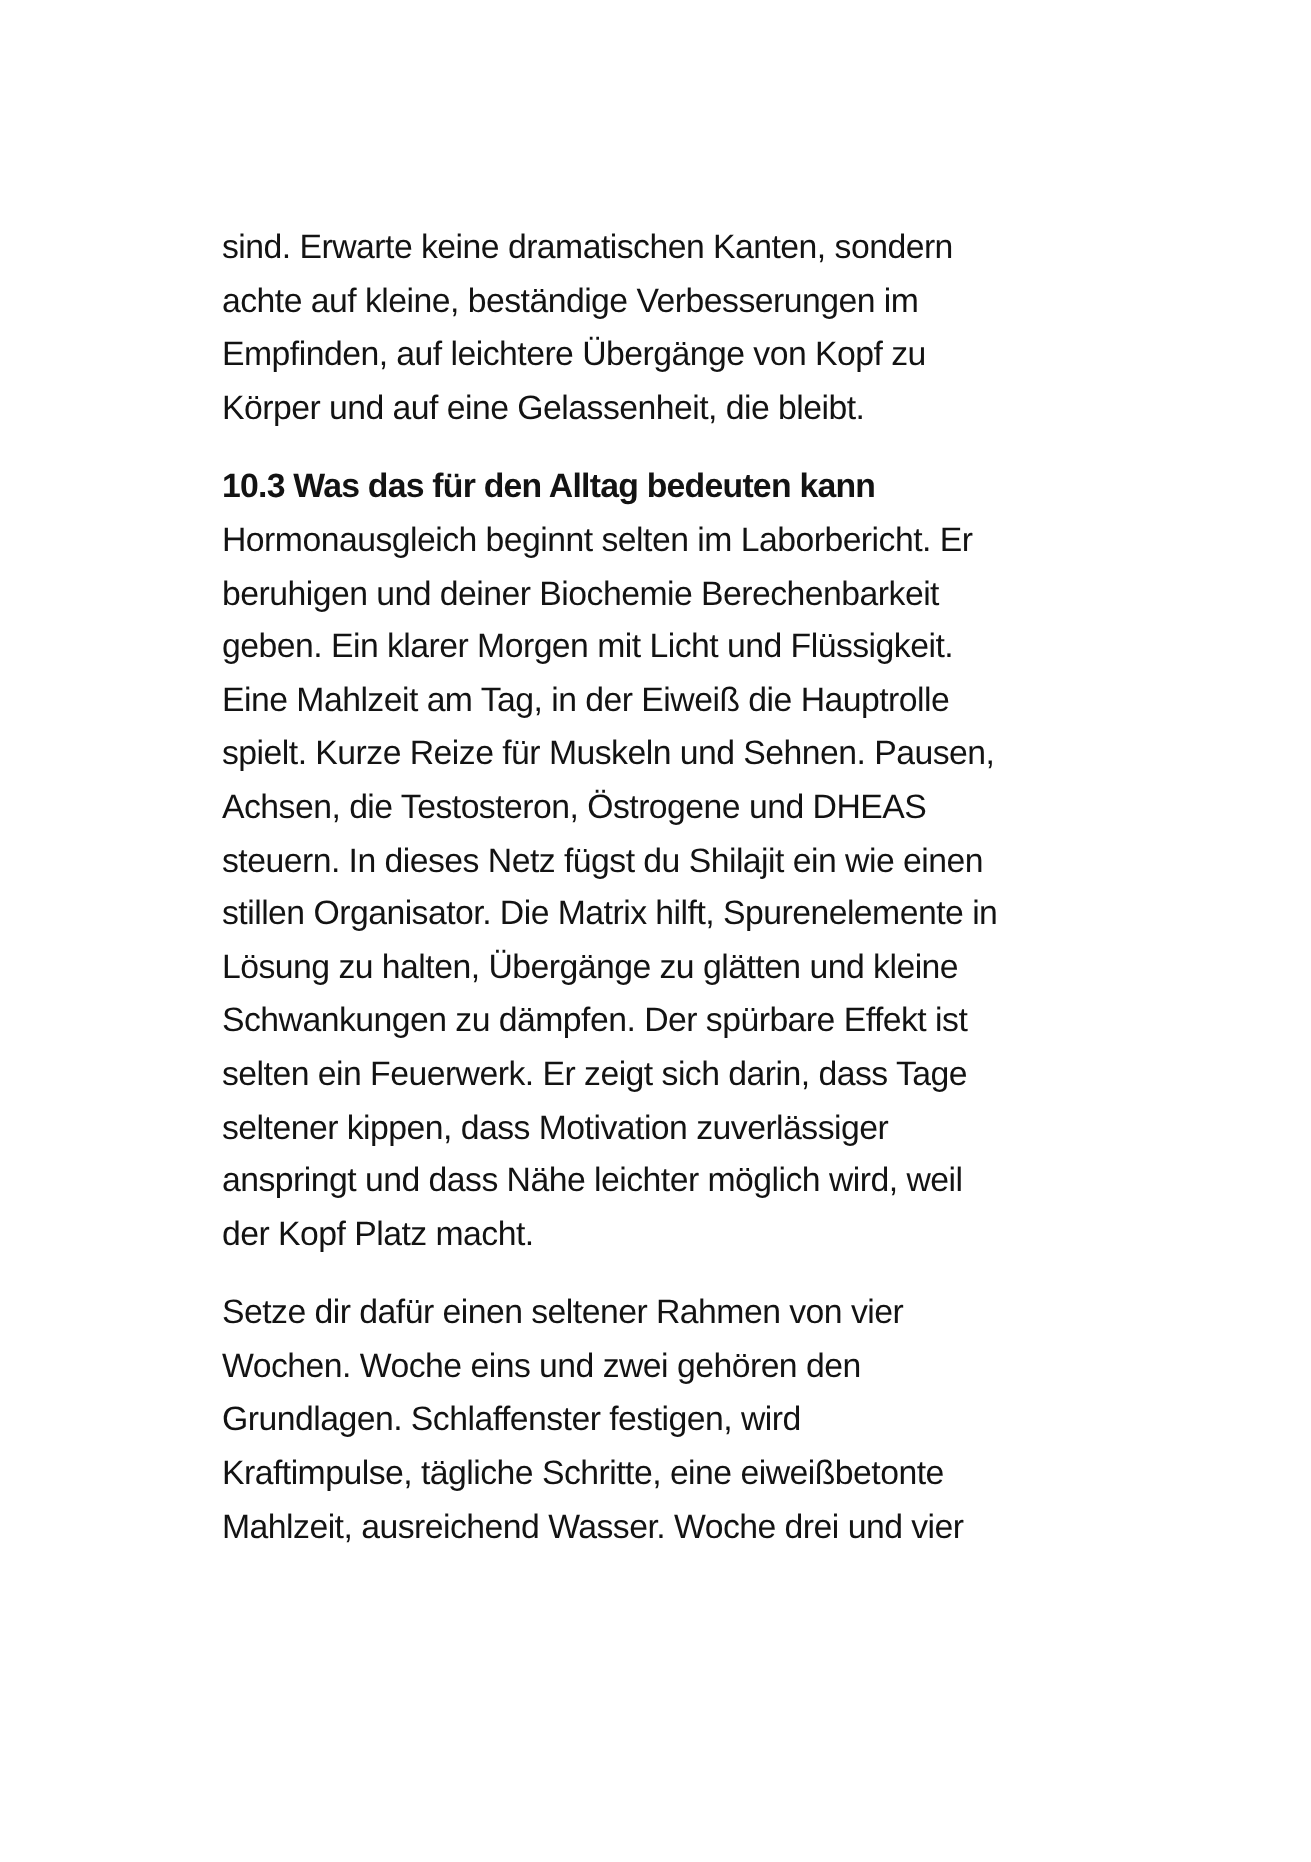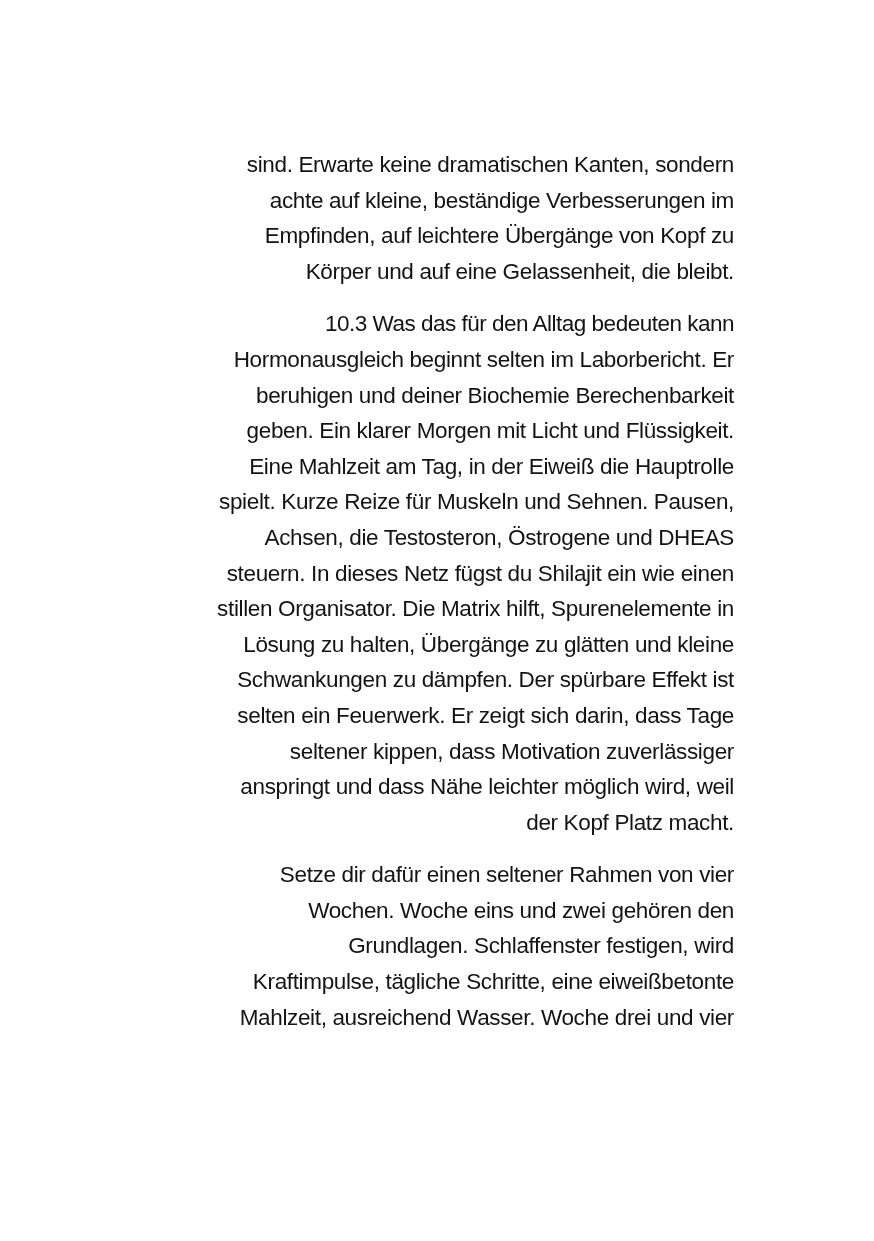--- a/index.html
+++ b/index.html
@@ -33,24 +33,23 @@
   .para {
     margin: 0 0 17px 0;
     padding: 0;
   }
   .para:last-child {
     margin-bottom: 0;
   }
   .line {
     display: block;
     white-space: nowrap;
-    text-align: right;
   }
   .heading-line {
-    font-weight: 400;
+    font-weight: 700;
     letter-spacing: -0.5px;
   }
 </style>
 </head>
 <body style="background: rgb(255, 255, 255);">
 
 <div class="page">
   <div class="text-column" style="color: rgb(19, 19, 19);">
 
     <p class="para">

